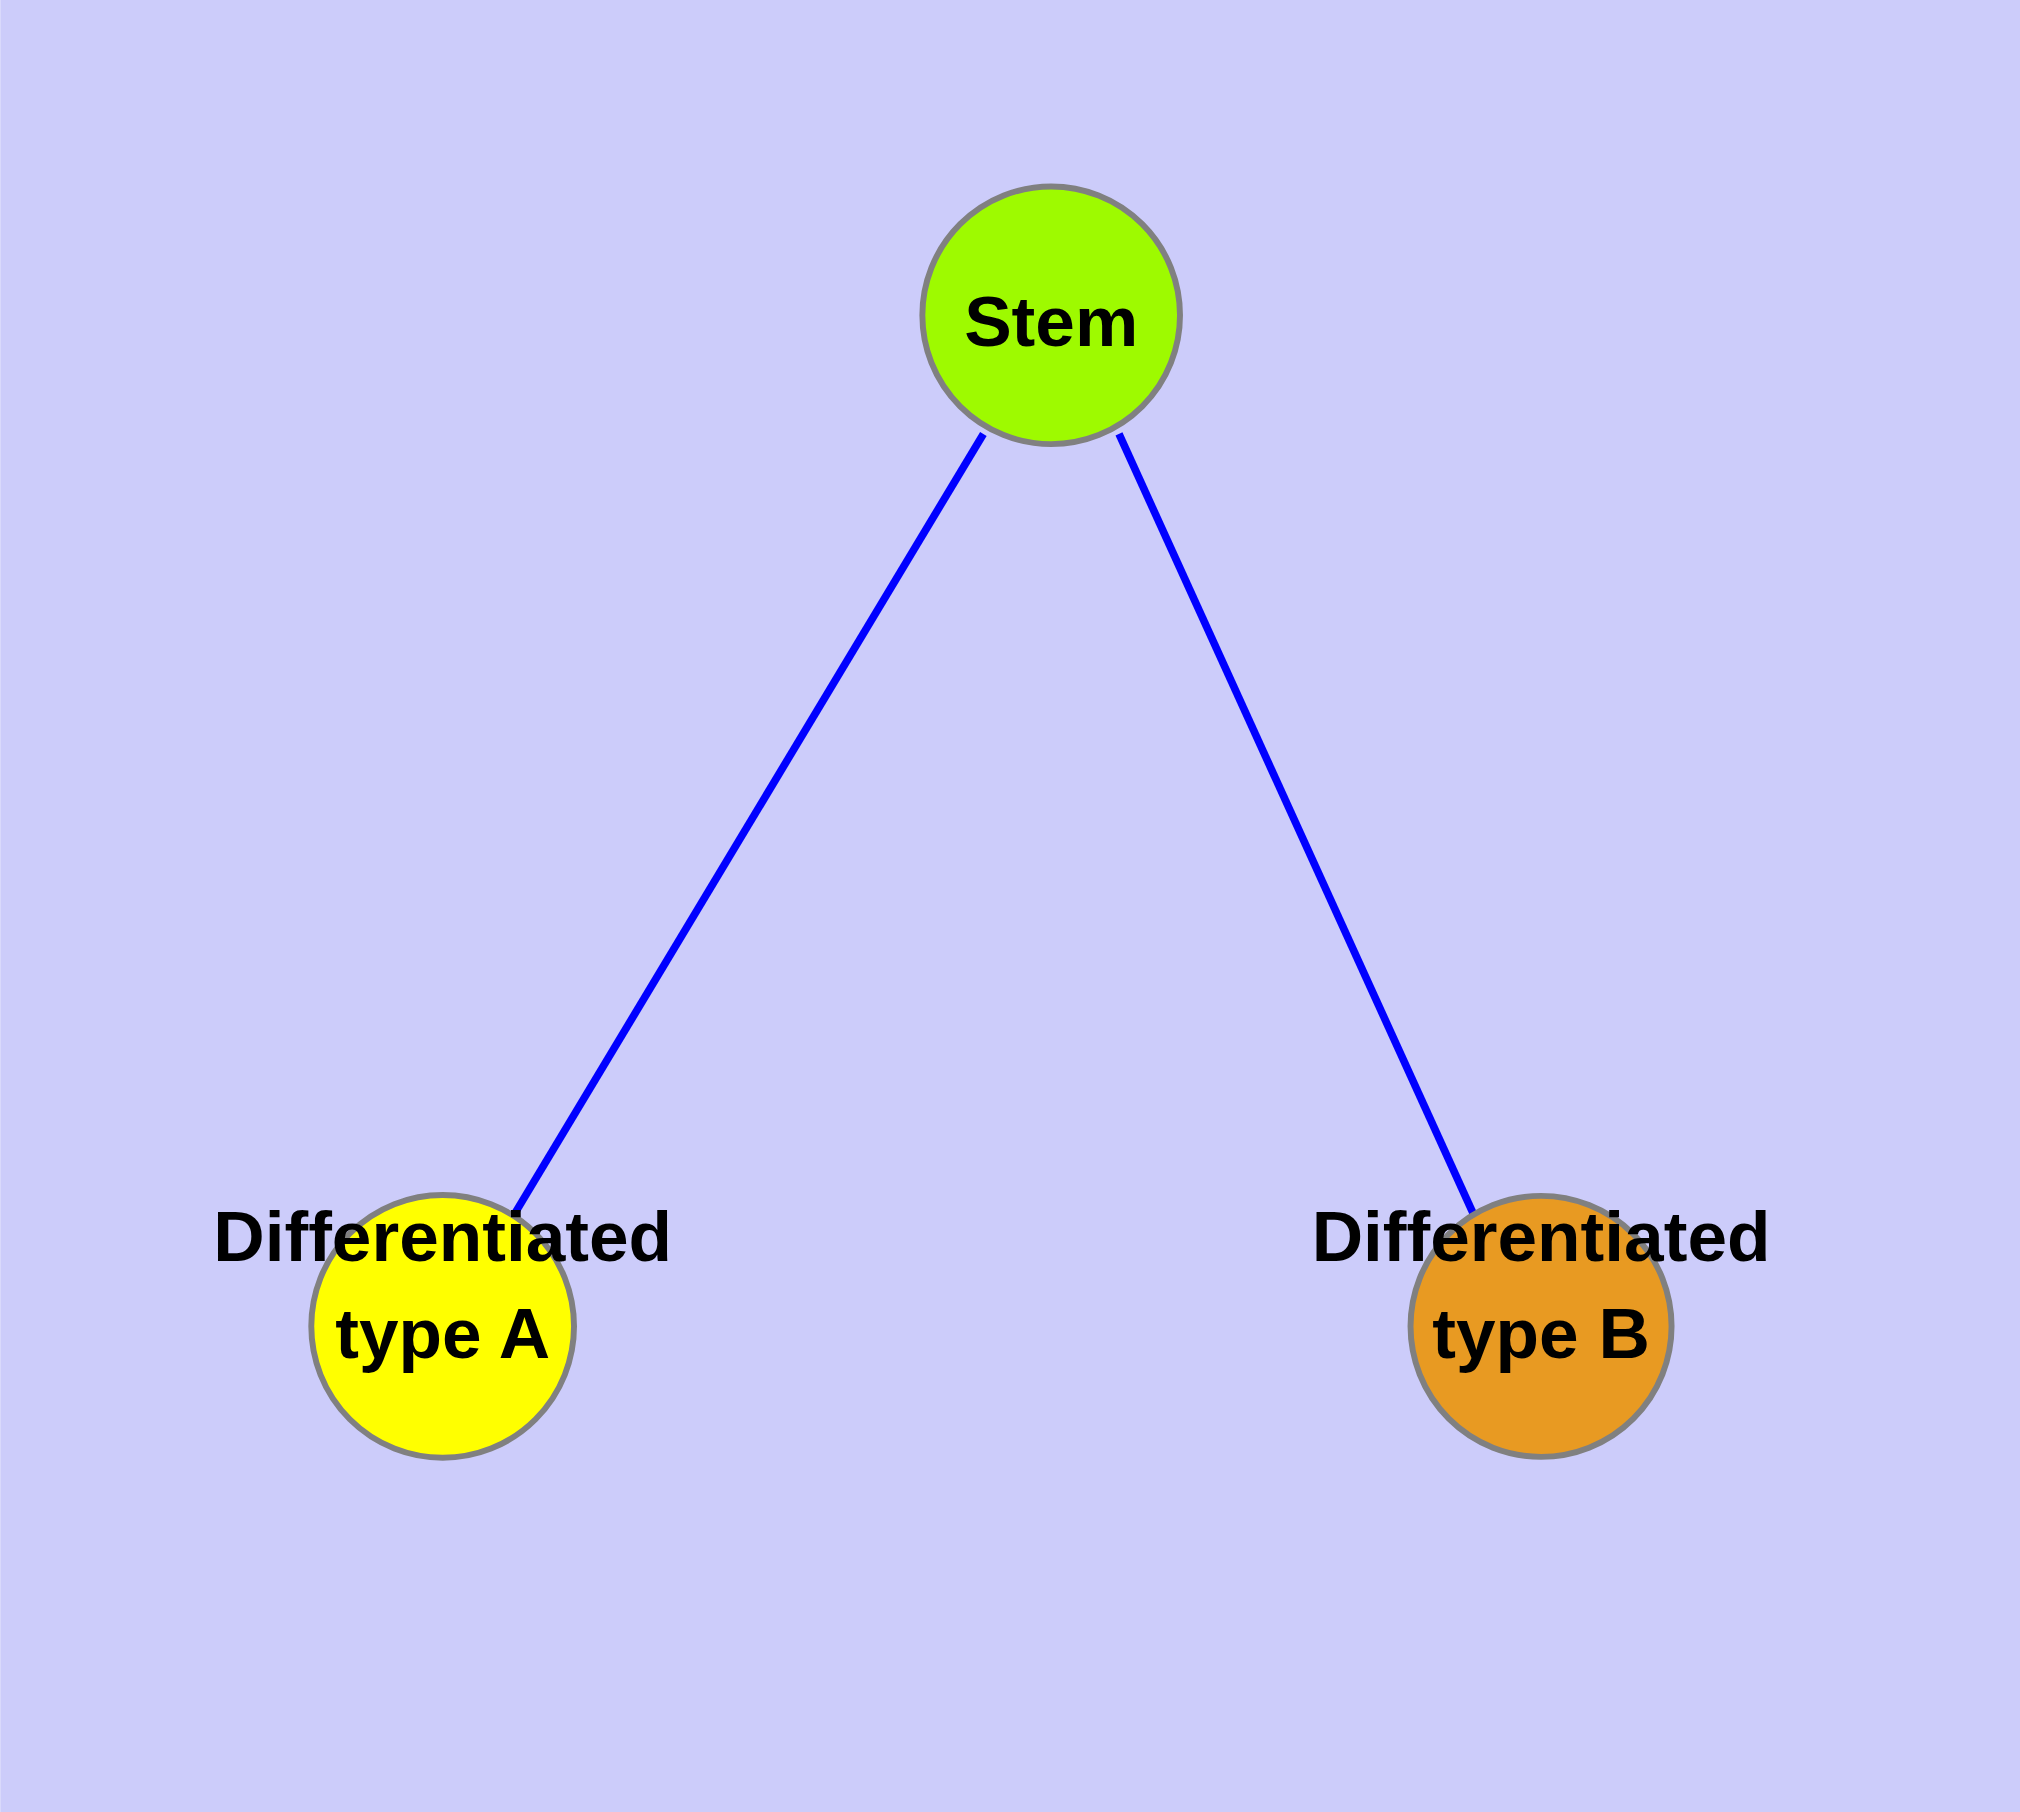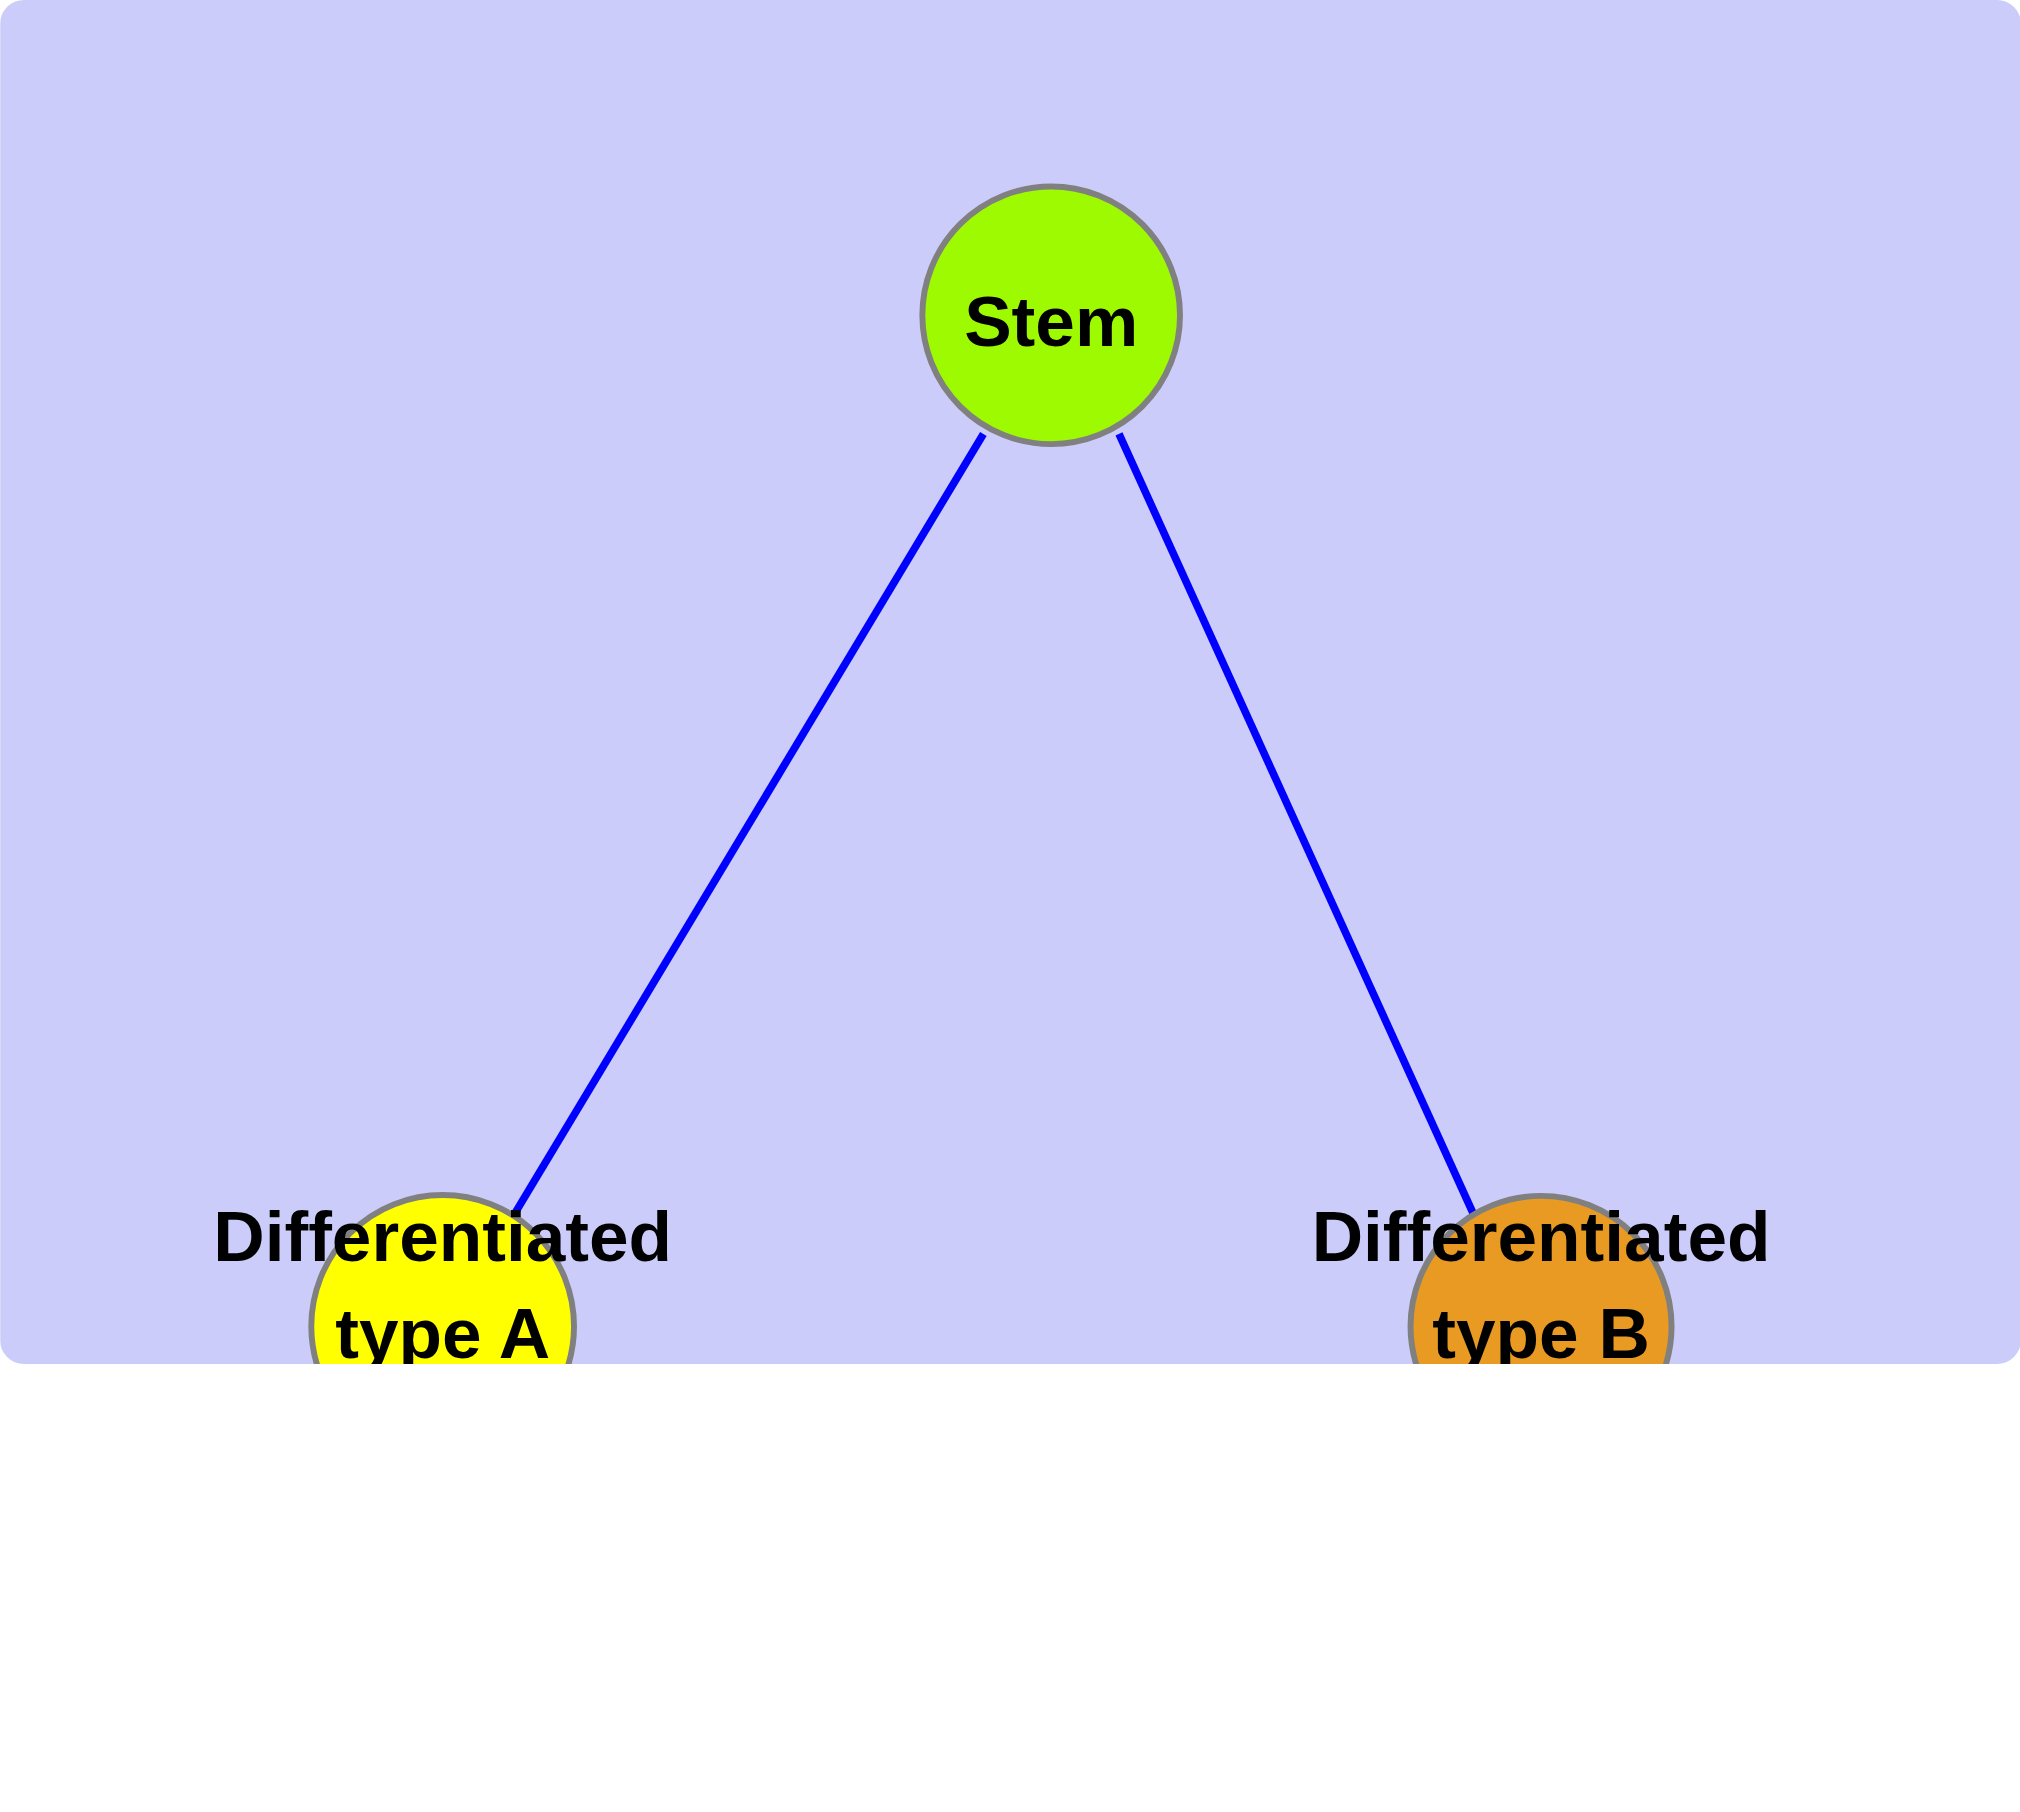--- a/index.html
+++ b/index.html
@@ -3,24 +3,23 @@
 <meta charset="utf-8">
 <style>
   html, body {
     margin: 0;
     padding: 0;
     background: #ffffff;
   }
   #canvas-root {
     position: relative;
     width: 2021px;
-    height: 1364px;
+    height: 1812px;
     overflow: hidden;
     font-family: "Liberation Sans", sans-serif;
-    border-radius: 24px;
   }
   #graph-svg {
     display: block;
     width: 2021px;
     height: 1812px;
   }
   .node-label {
     font-family: "Liberation Sans", sans-serif;
     font-weight: bold;
     fill: #000000;

